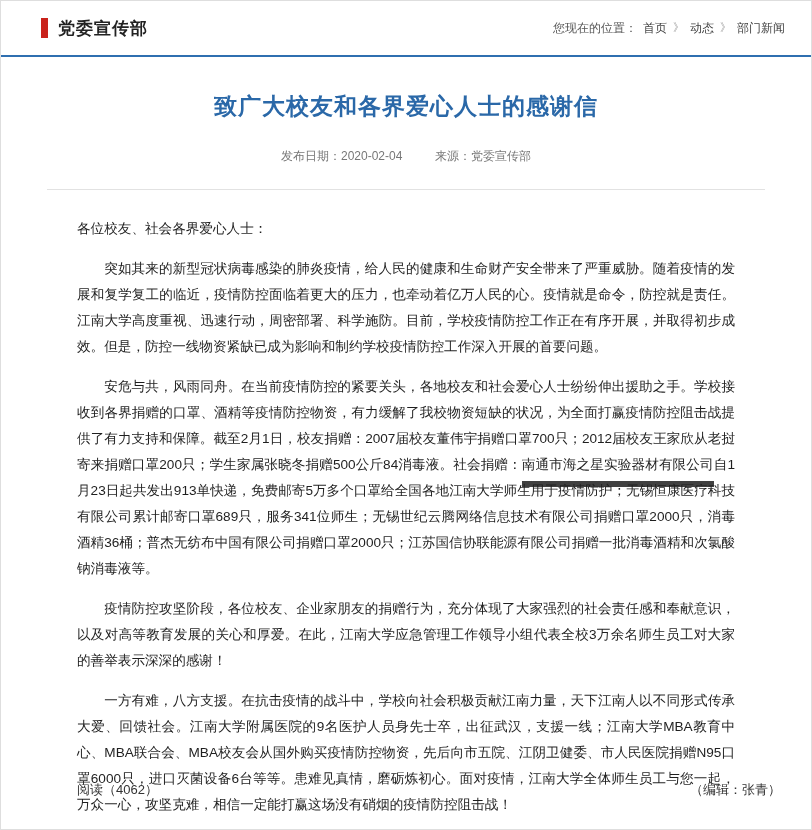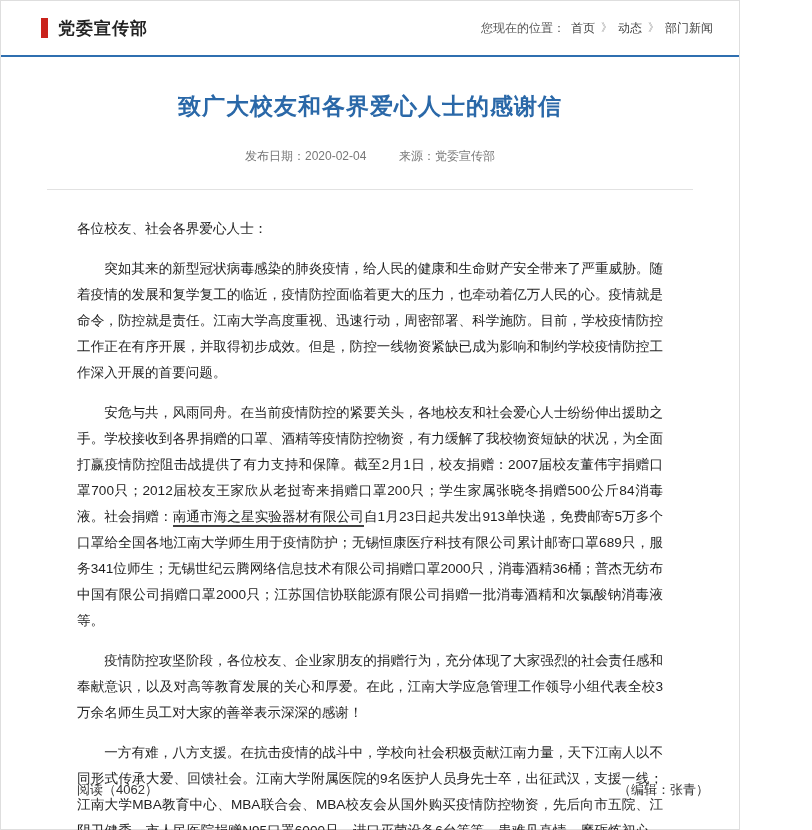--- a/index.html
+++ b/index.html
@@ -9,21 +9,21 @@
   body {
     width: 812px;
     height: 830px;
     background: #ffffff;
     font-family: "Liberation Sans", sans-serif;
     color: #333333;
     overflow: hidden;
   }
   .page {
     position: relative;
-    width: 740px;
+    width: 812px;
     height: 830px;
     box-sizing: border-box;
     border: 1px solid #dedede;
   }
   
   .header {
     height: 56px;
     border-bottom: 2px solid #2f6fb0;
     display: flex;
     align-items: center;
@@ -91,22 +91,22 @@
     line-height: 26px;
     color: #1f1f1f;
     text-align: justify;
   }
   .body p {
     margin: 4px 0 14px 0;
     text-indent: 2em;
   }
   .body p.noindent { text-indent: 0; }
   .uline {
-    border-bottom: 2px solid #404040;
-    padding-bottom: 1px;
+    border-bottom: 6px solid #404040;
+    padding-bottom: 9px;
   }
   .sign {
     margin: 22px 4px 4px 0;
     text-align: right;
     font-size: 13.6px;
     color: #1f1f1f;
     line-height: 28px;
   }
   .sign div { }
 

